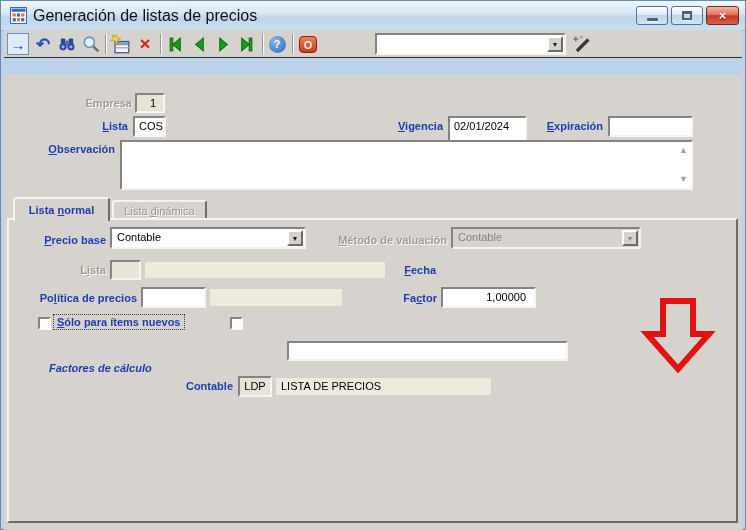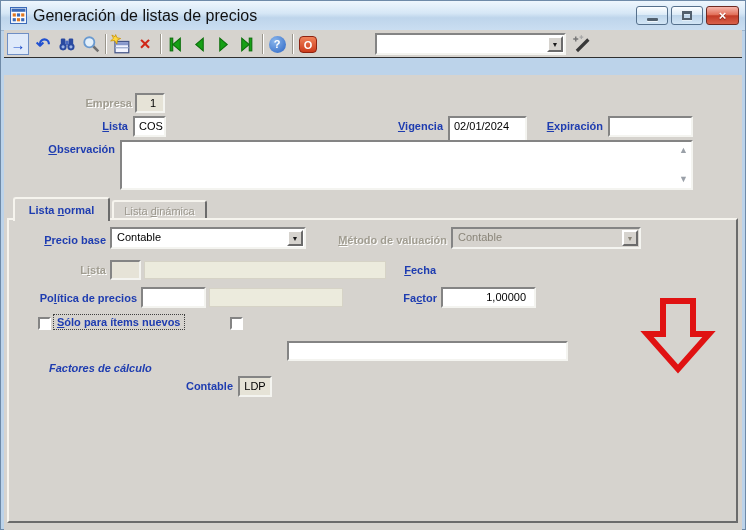--- a/index.html
+++ b/index.html
@@ -233,20 +233,21 @@
     <span class="cb" style="left:34px; top:242px; z-index:2;"></span>
     <span class="cblbl focus" style="left:50px; top:240px; z-index:2;"><u>S</u>ólo para ítems nuevos</span>
     <span class="cb" style="left:226px; top:242px; z-index:2;"></span>
 
     <div class="fld" style="left:283px; top:266px; width:281px; height:20px; z-index:2;"></div>
 
     <div class="gbox"></div>
     <span class="gbox-lbl">Factores de cálculo</span>
     <span class="lbl" style="right:509px; top:305px; z-index:2;">Contable</span>
     <div class="fld grey" style="left:234px; top:301px; width:34px; height:21px; text-align:center; padding:2px 2px; z-index:2;">LDP</div>
+    <div class="bfl" style="left:271px; top:302px; width:217px; height:19px; z-index:2;">LISTA DE PRECIOS</div>
 
     <div class="grid">
       <div class="g-head">
         <div class="gh sel"></div>
         <div class="gh" style="width:47px">Valor</div>
         <div class="gh" style="width:155px">Descripción</div>
         <div class="gh" style="width:64px">Política de precios</div>
         <div class="gh" style="width:158px">Descripción</div>
         <div class="gh" style="width:76px">Factor</div>
         <div class="gh last">Redondeo</div>

